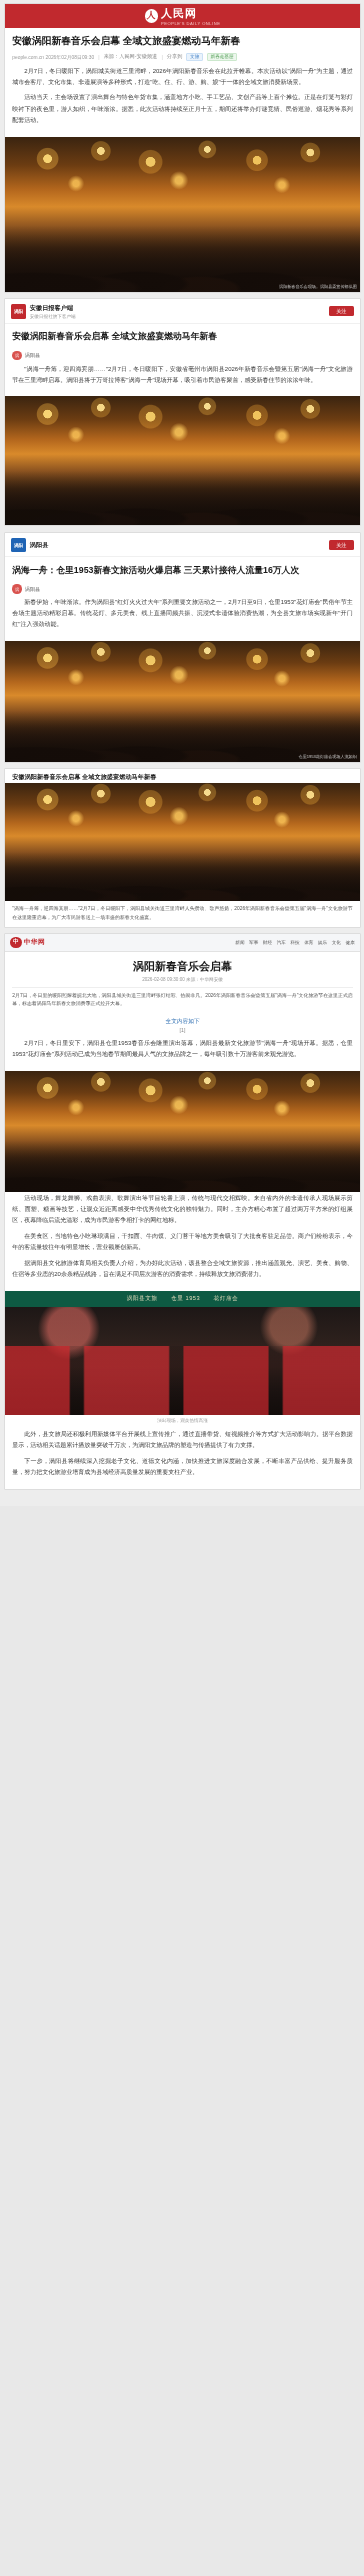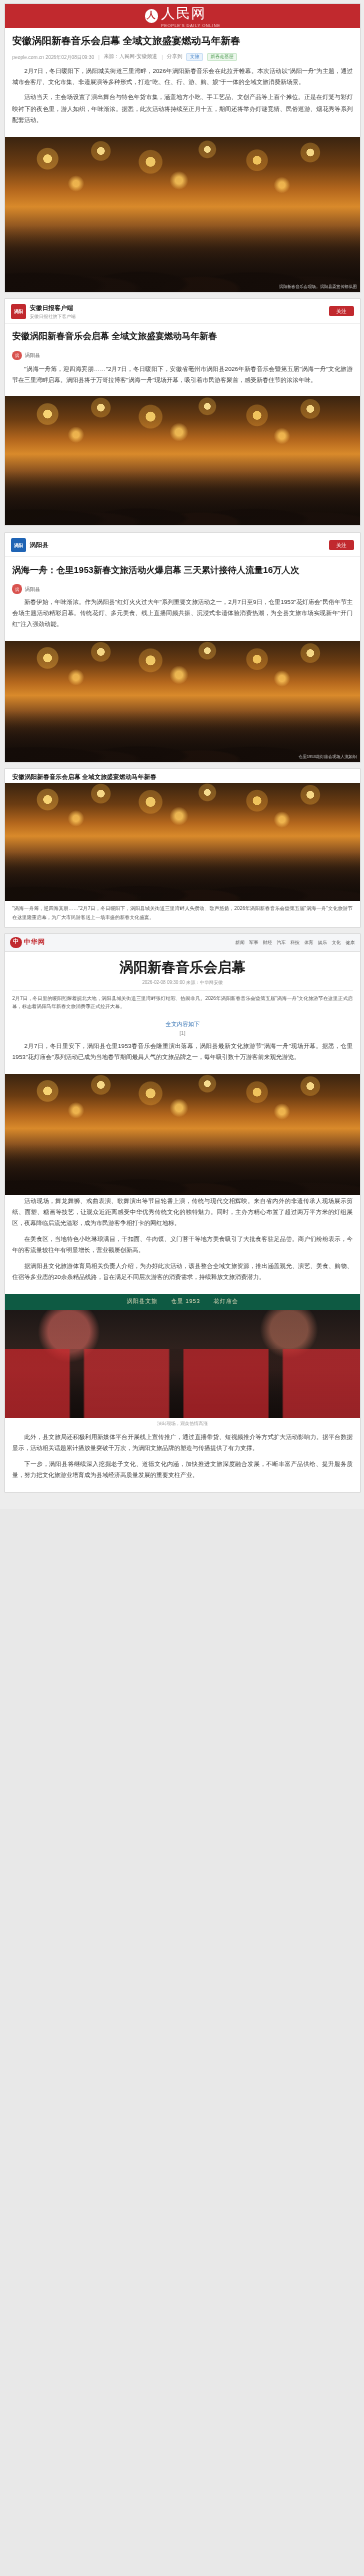--- a/index.html
+++ b/index.html
@@ -28,21 +28,21 @@
     align-items: center;
     justify-content: center;
     position: relative;
   }
   .pd-logo-wrap { display:flex; align-items:center; gap:3.1px; }
   .pd-logo-mark {
     width: 13.4px; height: 13.4px; border-radius: 50%;
     background: #fff; color:#c1292e;
     font-size: 8.8px; line-height: 13.4px; text-align:center; font-weight:bold;
   }
-  .pd-logo-text { color:#fff; font-size:14px; letter-spacing:1px; font-weight:normal;}
+  .pd-logo-text { color:#fff; font-size:11px; letter-spacing:1px; font-weight:bold;}
   .pd-logo-sub { color:#f3c0c2; font-size:4.1px; letter-spacing:0.5px; }
 
   .headline {
     font-size: 9.8px;
     font-weight: bold;
     line-height: 1.45;
     color: #1a1a1a;
     padding: 6.2px 7.2px 4.1px;
   }
   .meta-line {
@@ -170,21 +170,21 @@
   }
   .site-logo-mark{
     width:11.3px;height:11.3px;border-radius:50%;
     background:#c1292e;color:#fff;font-size:5.7px;font-weight:bold;
     display:flex;align-items:center;justify-content:center;
   }
   .site-logo-text{ font-size:6.7px;color:#c1292e;font-weight:bold;letter-spacing:0.5px;}
   .site-nav { margin-left:auto; display:flex; gap:4.6px; }
   .site-nav span{ font-size:4.6px;color:#555; }
   .site-title {
-    text-align:center; font-size:14px; font-weight:bold;
+    text-align:center; font-size:11px; font-weight:bold;
     padding:7.2px 8.2px 3.1px; color:#1a1a1a;
   }
   .site-meta {
     text-align:center; font-size:4.6px; color:#999; padding-bottom:4.1px;
     border-bottom:0.5px solid #eee; margin:0 7.2px;
   }
   .tiny-text { font-size:4.9px; line-height:1.75; color:#555; padding:4.1px 7.2px; text-align:justify;}
   .center-note { text-align:center; font-size:5.7px; color:#2b6cb0; padding:5.2px 0 1px; }
   .center-sub { text-align:center; font-size:5.2px; color:#888; padding-bottom:4.1px;}
 

